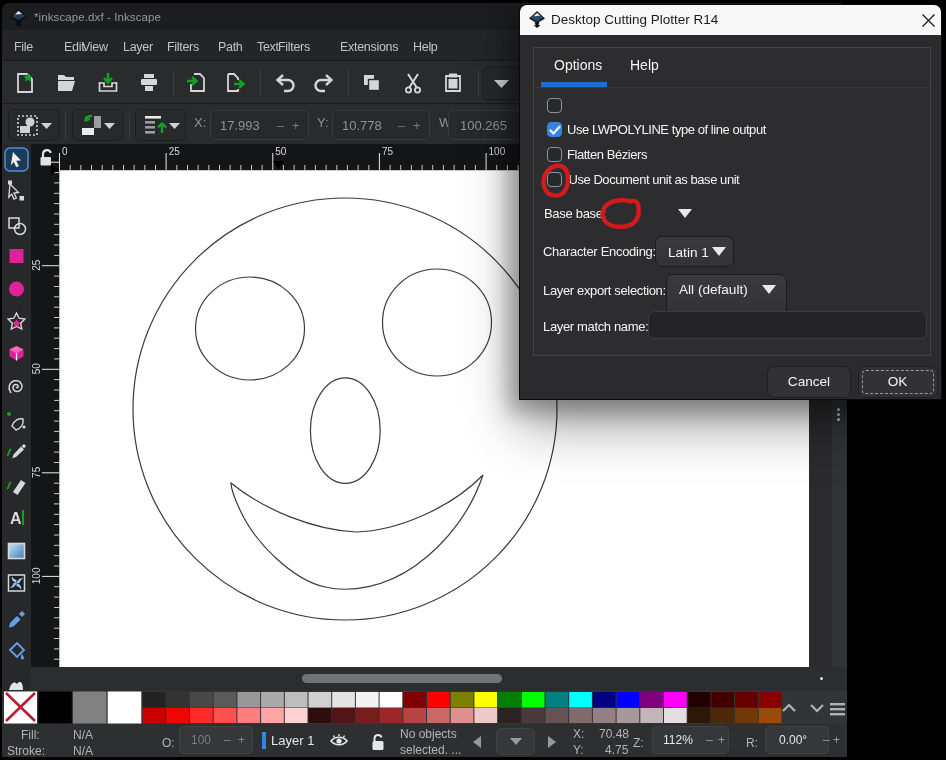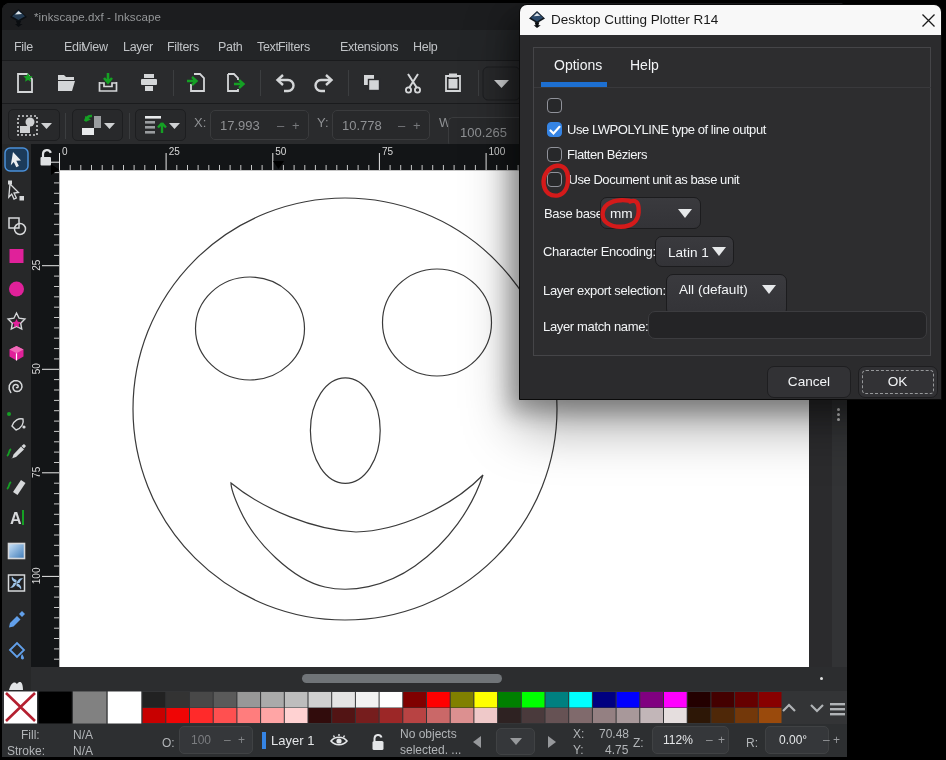--- a/index.html
+++ b/index.html
@@ -147,21 +147,21 @@
           <span style="position:absolute;left:66px;top:7px;color:#77797c">–</span>
           <span style="position:absolute;left:81px;top:7px;color:#77797c">+</span>
         </div>
       <div class="t2lab" style="left:315px">Y:</div>
       <div class="t2spin" style="left:330px;width:98px;">
           <span style="position:absolute;left:9px;top:7px">10.778</span>
           <span style="position:absolute;left:65px;top:7px;color:#77797c">–</span>
           <span style="position:absolute;left:80px;top:7px;color:#77797c">+</span>
         </div>
       <div class="t2lab" style="left:437px">W:</div>
-      <div class="t2spin" style="left:446px;width:103px;margin-top:7px;">
+      <div class="t2spin" style="left:446px;width:103px;">
           <span style="position:absolute;left:11px;top:7px">100.265</span>
         </div>
     </div>
 
     <div id="toolbox" class="abs"></div>
     <svg id="toolicons" class="abs" style="left:0;top:141px" width="29" height="547" viewBox="0 0 29 547">
         <rect x="3" y="4" width="23" height="23" rx="5" fill="#1c3b5a" stroke="#4a90d9" stroke-width="1.5"></rect>
         <path d="M11 8 l8 8.5 -4.7 0.3 2.6 5.2 -2.6 1.2 -2.5 -5.3 -3 3.3 z" fill="#eceef0"></path>
         <path d="M8 40 l8.5 8.5 -4.5 0.5 2.4 5 -2.4 1.1 -2.3 -5 -2.9 3.1 z" fill="none" stroke="#d6d8da" stroke-width="1.3"></path>
         <rect x="17.5" y="52" width="4.5" height="4.5" fill="#d6d8da"></rect>
@@ -528,23 +528,20 @@
     <svg class="abs" style="left:29px;top:119.5px" width="12" height="11" viewBox="0 0 12 11">
         <path d="M1.5 5.5 L4.5 8.5 L10.5 1.8" stroke="#fff" stroke-width="2.2" fill="none" stroke-linecap="round"></path>
       </svg>
     <div class="cbrow" style="left:47px;top:116.5px">Use LWPOLYLINE type of line output</div>
     <div class="cbox" style="top:142px"></div>
     <div class="cbrow" style="left:47px;top:141.5px">Flatten Béziers</div>
     <div class="cbox" style="top:167px"></div>
     <div class="cbrow" style="left:48.5px;top:166.5px">Use Document unit as base unit</div>
 
     <div class="dlabel" style="left:24px;top:201px;letter-spacing:-0.3px">Base base:</div>
-    <div class="combo" style="left:80px;top:192px;width:101px;height:32px">
-        <span style="position:absolute;left:9px;top:8px">mm</span>
-      </div>
     <div class="cararrow" style="left:158px;top:204px"></div>
 
     <div class="dlabel" style="left:23px;top:238.5px;letter-spacing:-0.3px">Character Encoding:</div>
     <div class="combo" style="left:135px;top:231px;width:79px;height:31px">
         <span style="position:absolute;left:12px;top:8px">Latin 1</span>
       </div>
     <div class="cararrow" style="left:192px;top:242px"></div>
 
     <div class="dlabel" style="left:23px;top:278px;letter-spacing:-0.35px">Layer export selection:</div>
     <div class="combo" style="left:146px;top:268.5px;width:121px;height:42px">

